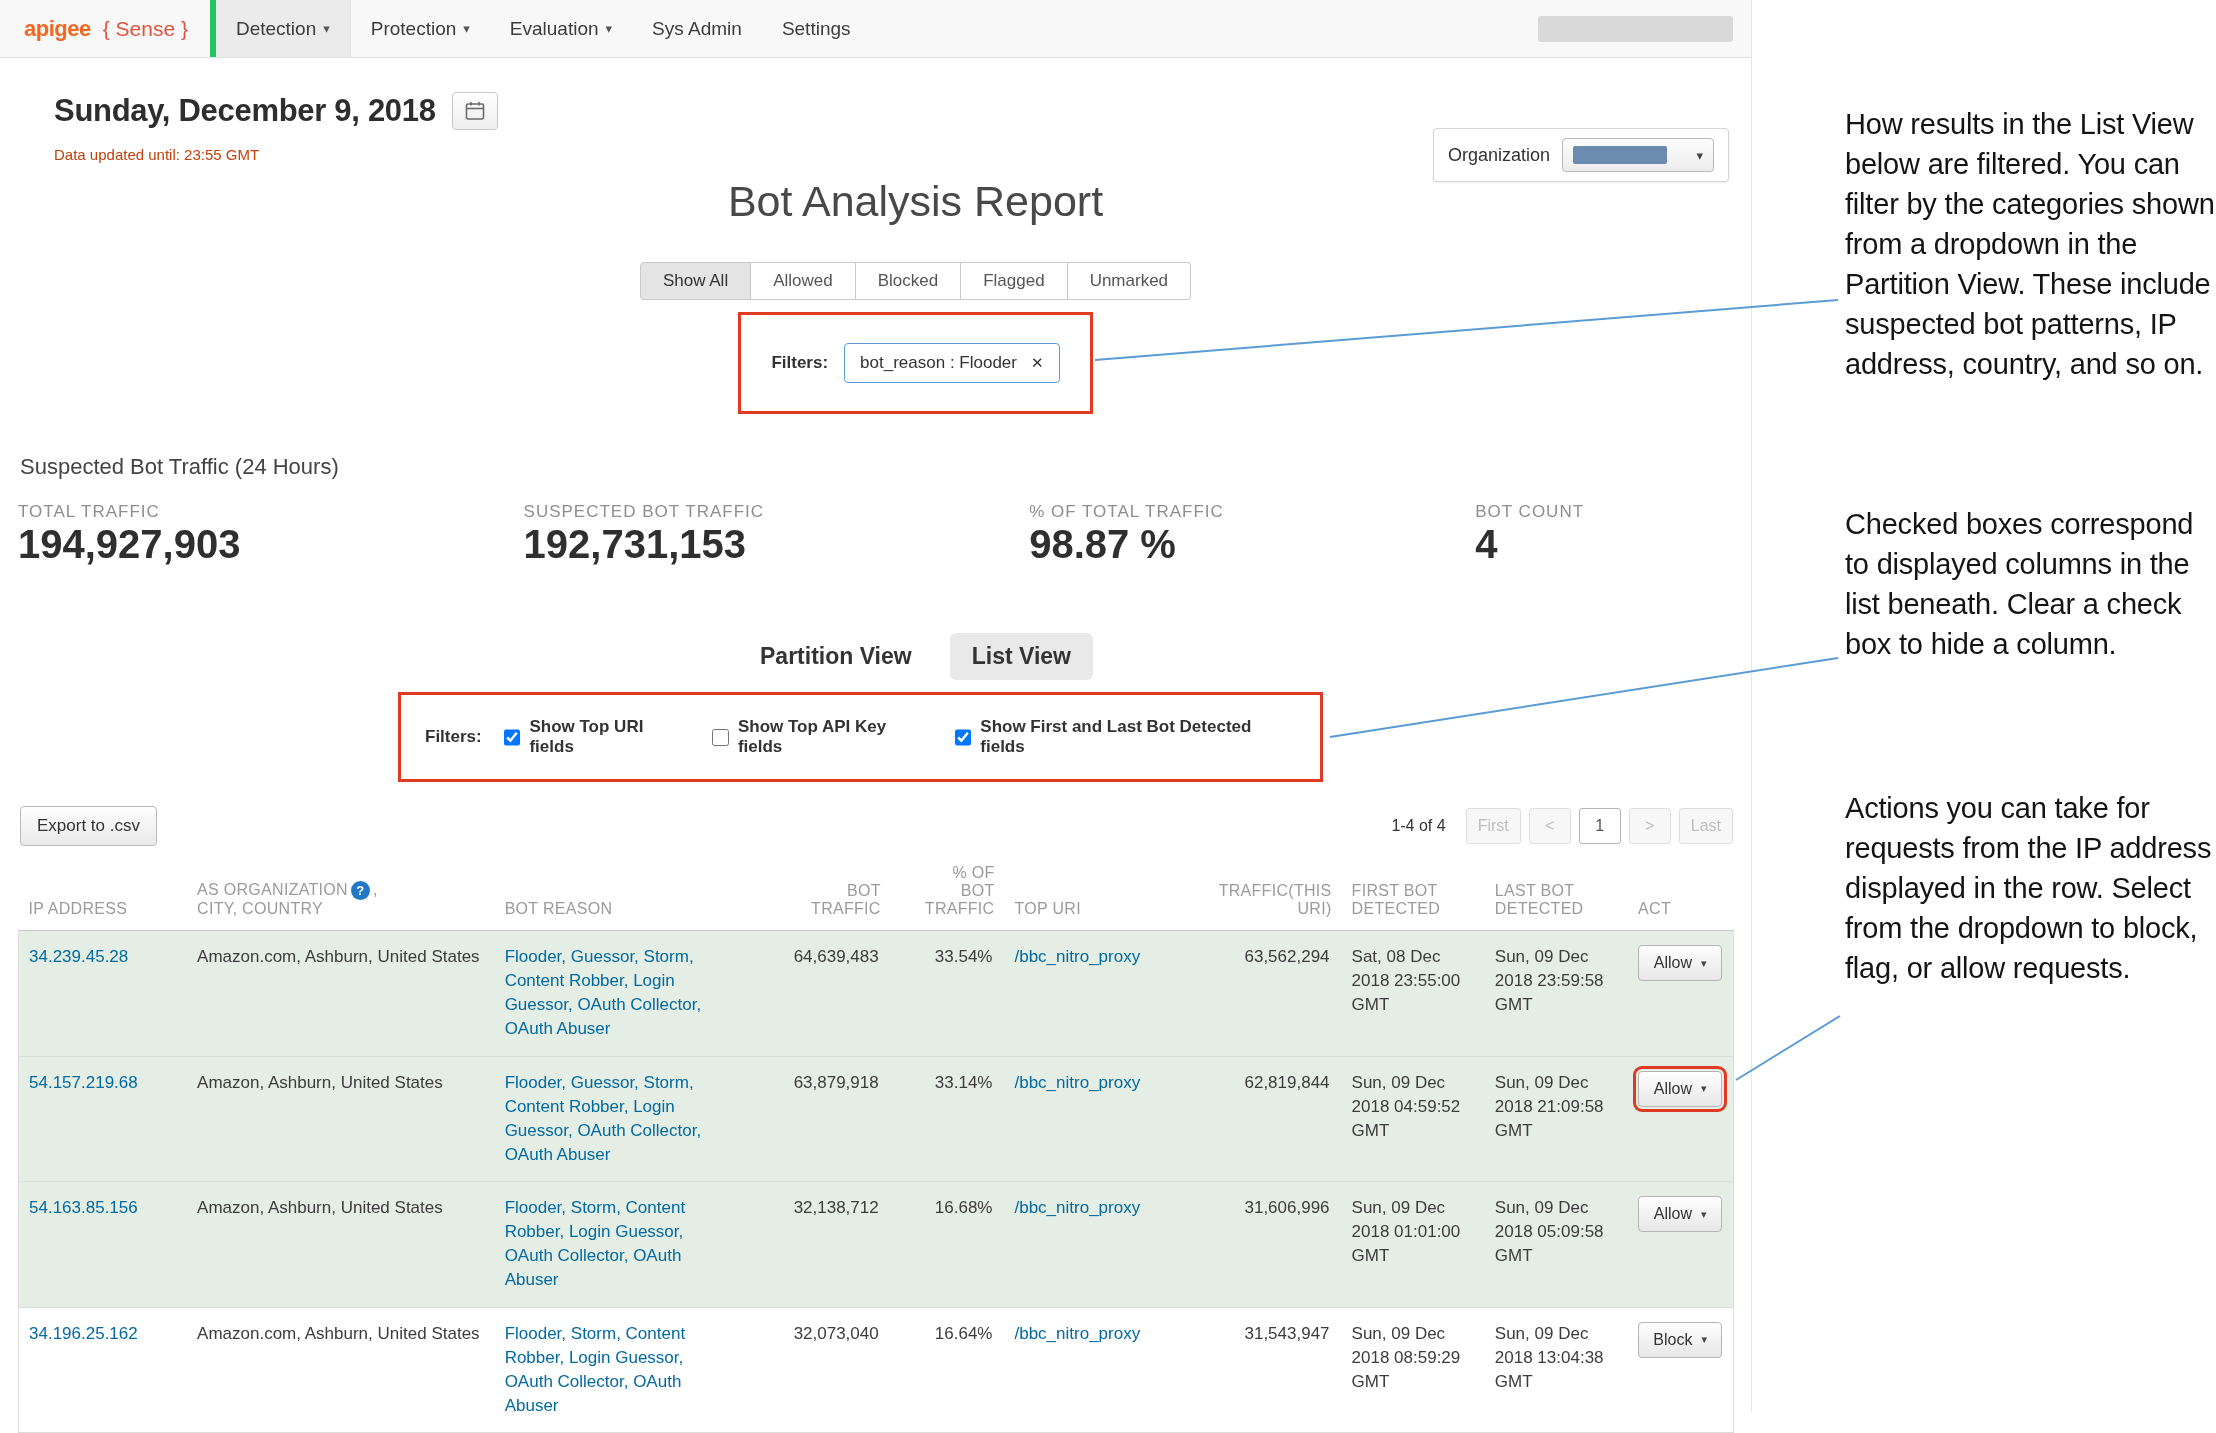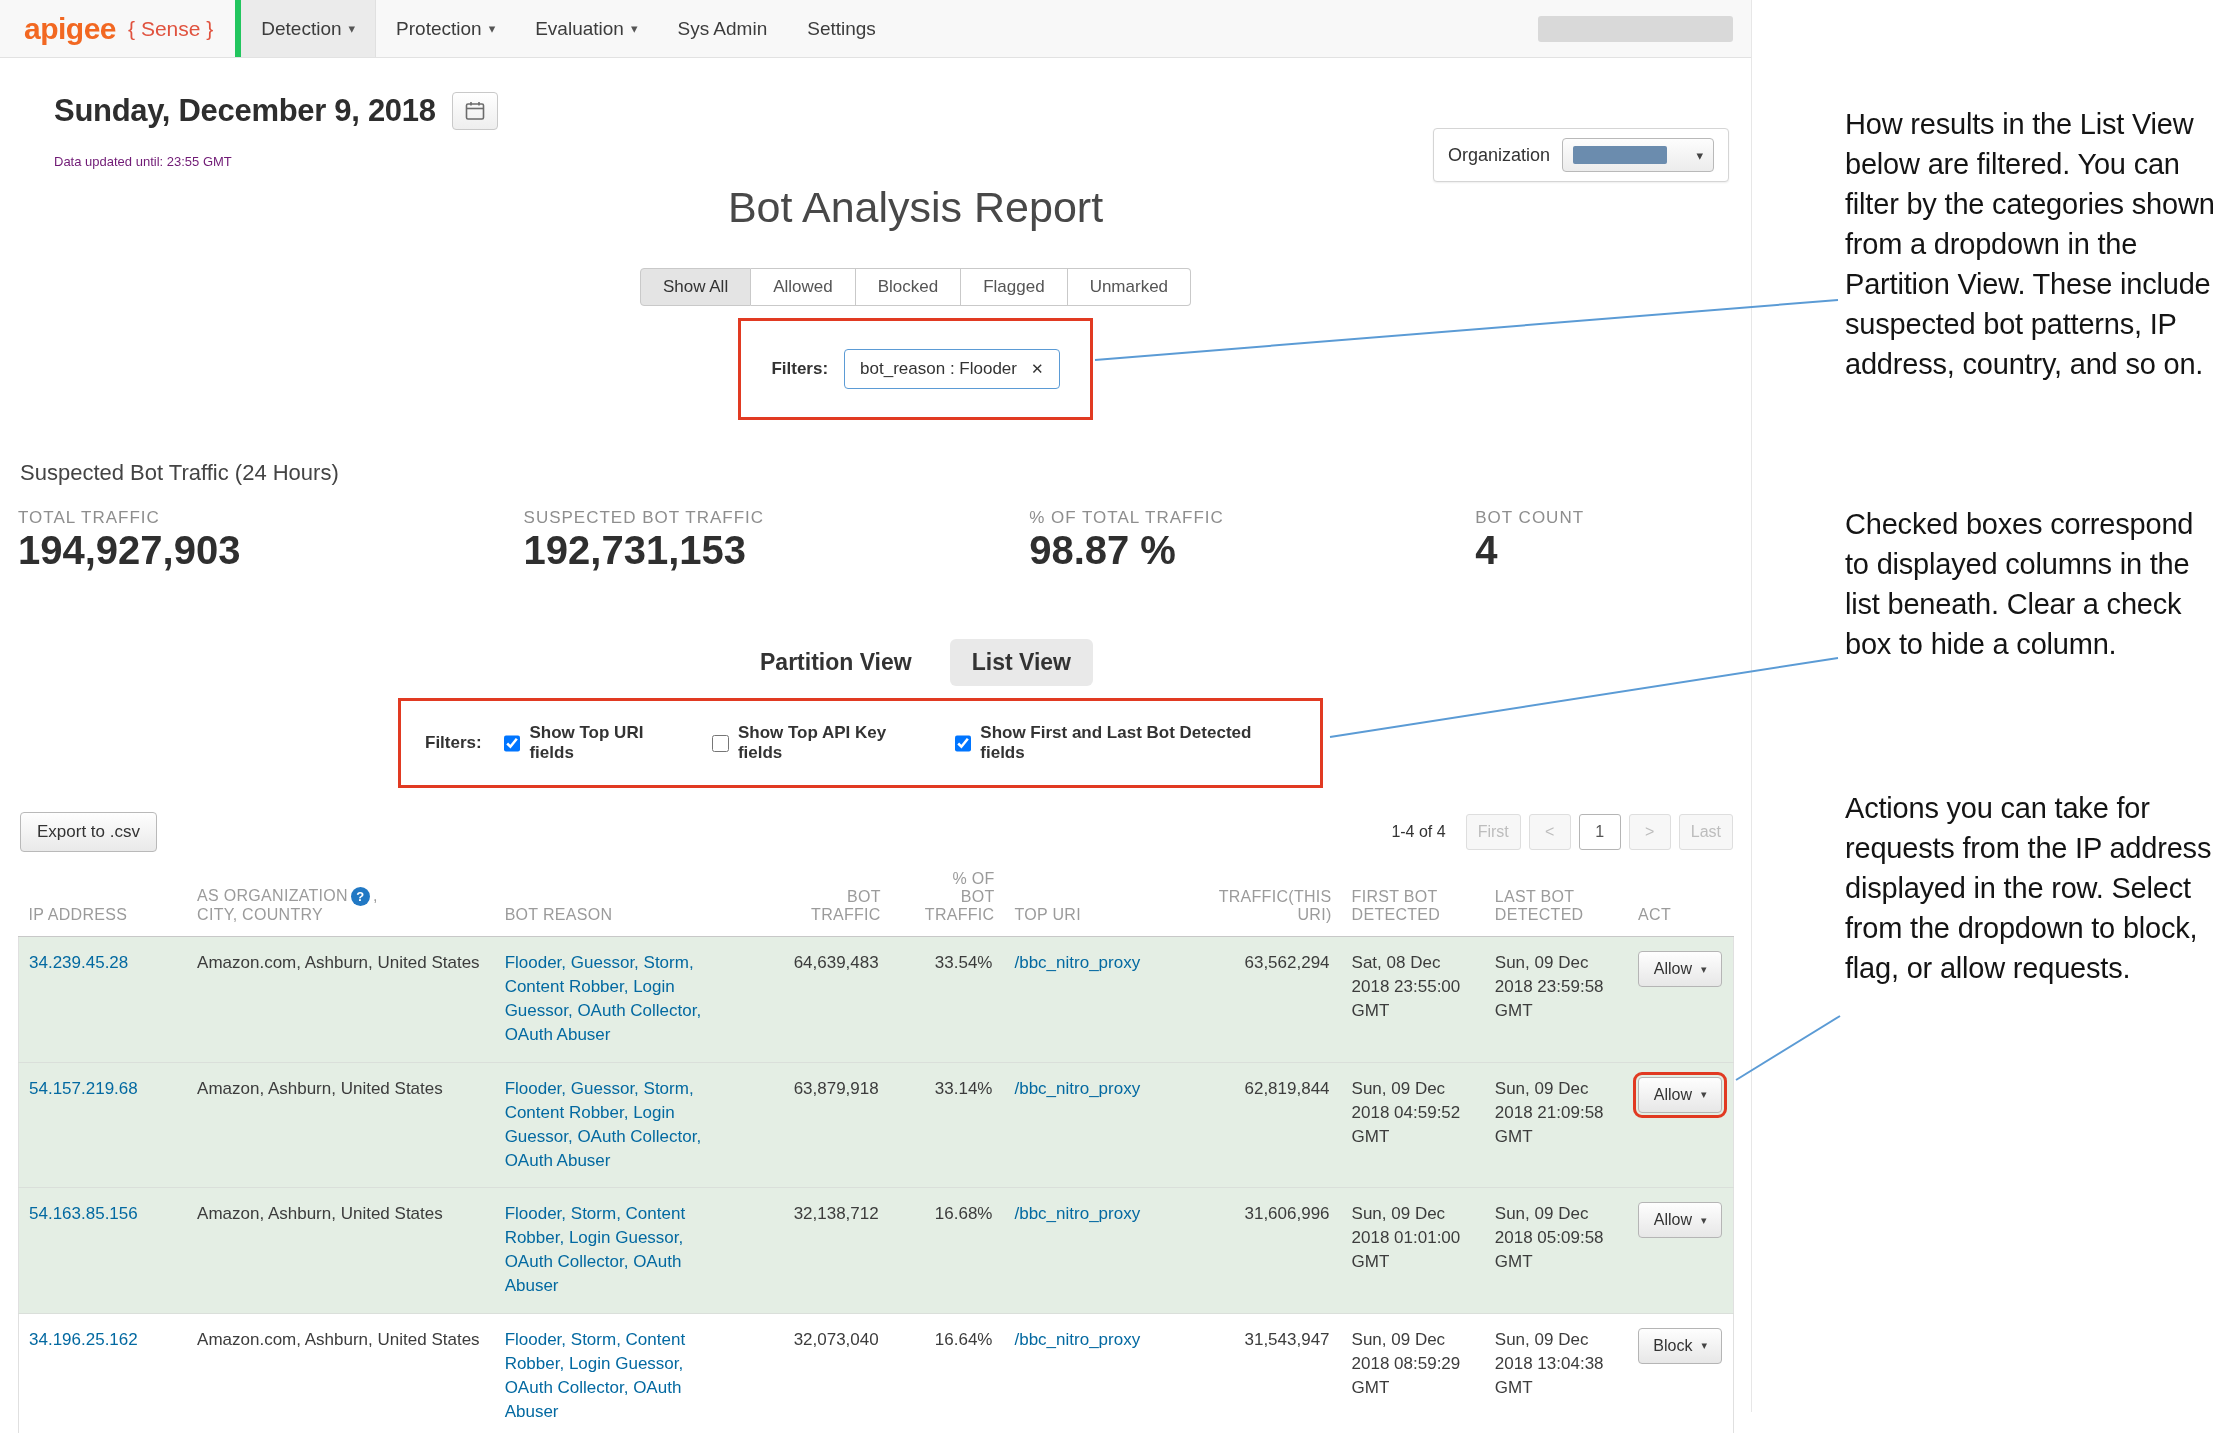--- a/index.html
+++ b/index.html
@@ -7,34 +7,34 @@
   body {
     font-family: "Liberation Sans", sans-serif;
     background:#ffffff; color:#333; overflow:hidden; position:relative;
   }
   .page { position:relative; width:2216px; height:1433px; background:#fff; }
   .app { position:absolute; left:0; top:0; width:1752px; height:1412px; background:#fff; border-right:1px solid #e7e7e7; }
 
   
   .navbar { height:58px; background:#f8f8f8; border-bottom:1px solid #e2e2e2; display:flex; align-items:stretch; padding-left:24px; }
   .logo-wrap { display:flex; align-items:center; gap:12px; margin-right:22px; }
-  .logo { font-size:30px; font-weight:bold; color:#f26822; letter-spacing:-0.5px; }
+  .logo { font-size:22px; font-weight:bold; color:#f26822; letter-spacing:-0.5px; }
   .sense { font-size:21px; color:#e0523e; }
   .nav-item { display:flex; align-items:center; padding:0 20px; font-size:19px; color:#3c3c3c; cursor:pointer; }
   .nav-item.active { background:#ebebeb; border-left:6px solid #22c55e; border-right:1px solid #e0e0e0; }
   .nav-caret { font-size:13px; margin-left:7px; color:#555; }
   .account-redacted { margin-left:auto; margin-right:18px; align-self:center; width:195px; height:26px; background:#d9d9d9; border-radius:3px; }
 
   
   .content { position:relative; padding:0 18px; }
   .date-block { margin:34px 0 0 36px; }
   .date-row { display:flex; align-items:center; gap:16px; }
   .date-text { font-size:31px; font-weight:bold; color:#2e2e2e; letter-spacing:-0.3px; }
   .cal-btn { width:46px; height:38px; border:1px solid #c9c9c9; border-radius:4px; background:linear-gradient(#ffffff,#eeeeee); display:flex; align-items:center; justify-content:center; cursor:pointer; }
-  .updated { margin-top:24px; font-size:13px; color:#701a75; }
+  .updated { margin-top:16px; font-size:15px; color:#c2410c; }
 
   .org-box { position:absolute; top:36px; right:22px; border:1px solid #d5d5d5; border-radius:4px; background:#fff; box-shadow:0 1px 2px rgba(0,0,0,.07); padding:9px 14px; display:flex; align-items:center; gap:12px; }
   .org-label { font-size:18px; color:#333; }
   .org-select { width:152px; height:34px; border:1px solid #b9b9b9; border-radius:4px; background:linear-gradient(#fdfdfd,#ececec); display:flex; align-items:center; justify-content:space-between; padding:0 10px; cursor:pointer; }
   .org-redacted { width:94px; height:18px; background:#6b8cae; border-radius:2px; }
   .select-caret { font-size:13px; color:#444; }
 
   .shift-r { position:relative; left:40px; }
   .report-title { margin-top:14px; text-align:center; font-size:43px; font-weight:400; color:#484848; }
 

